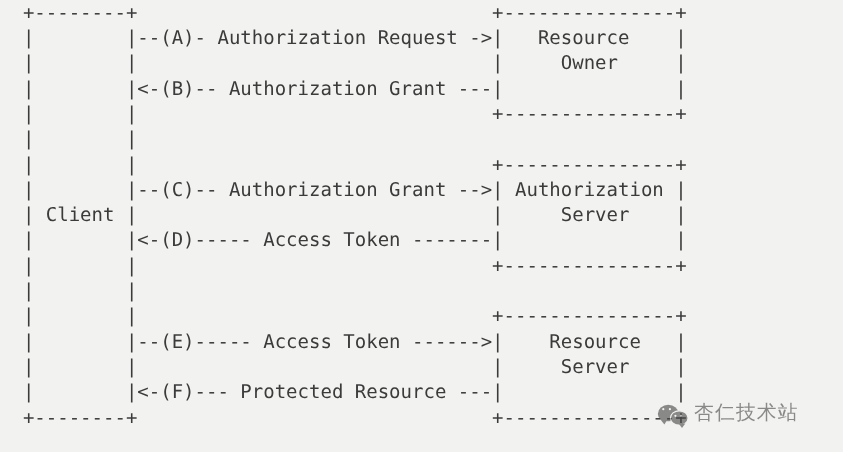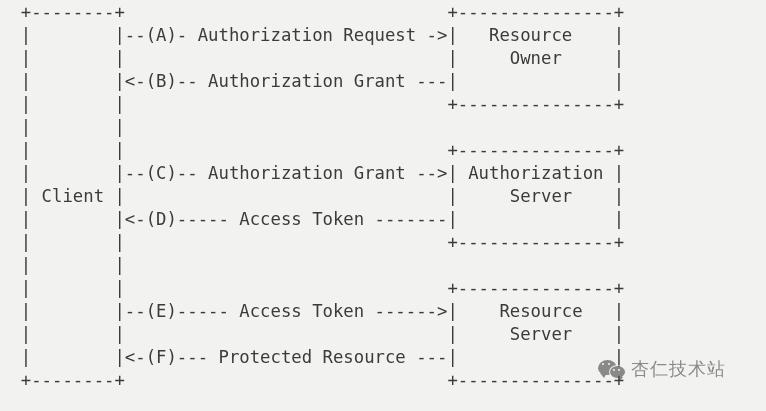--- a/index.html
+++ b/index.html
@@ -28,21 +28,21 @@
     color: #3b3b3b;
     white-space: pre;
     -webkit-font-smoothing: none;
   }
   #watermark {
     position: absolute;
     left: 596px;
     top: 357px;
     height: 30px;
     display: flex;
-    align-items: flex-start;
+    align-items: flex-end;
     gap: 5px;
     opacity: 0.62;
     pointer-events: none;
   }
   .wm-logo {
     position: relative;
     width: 30px;
     height: 22px;
   }
   .wm-bubble-big {

